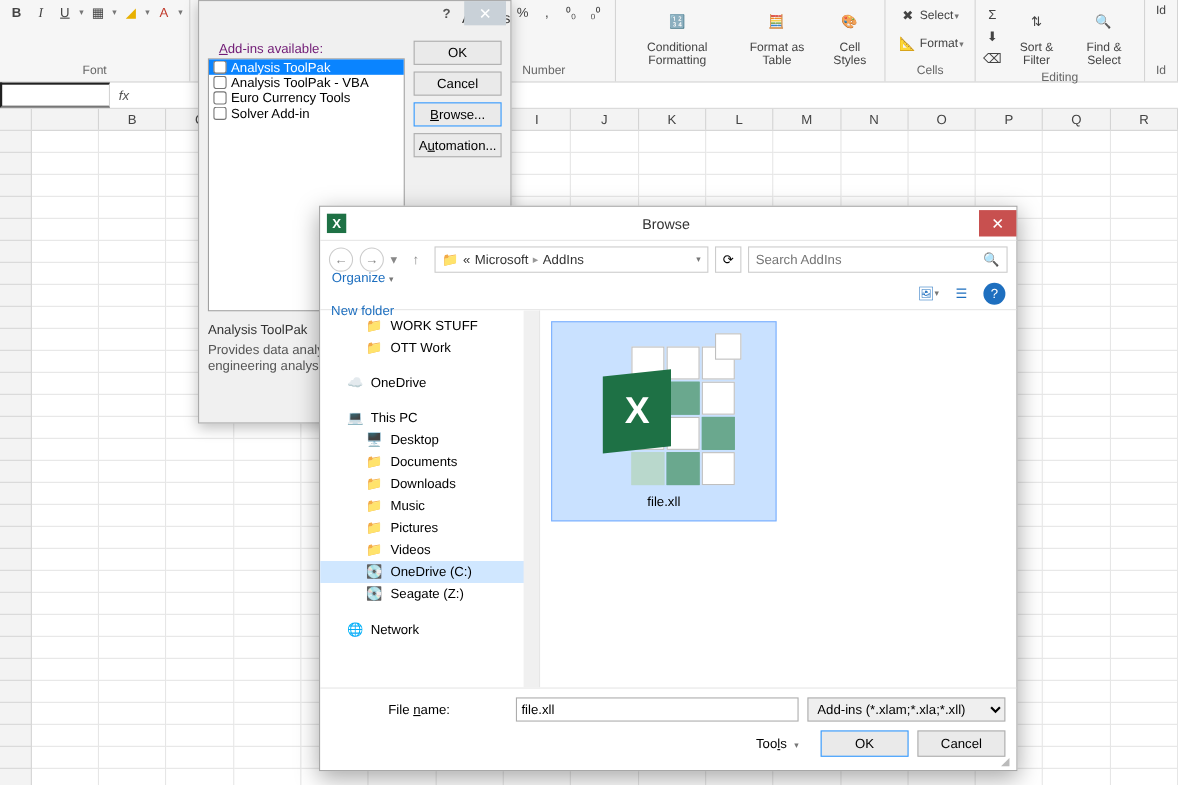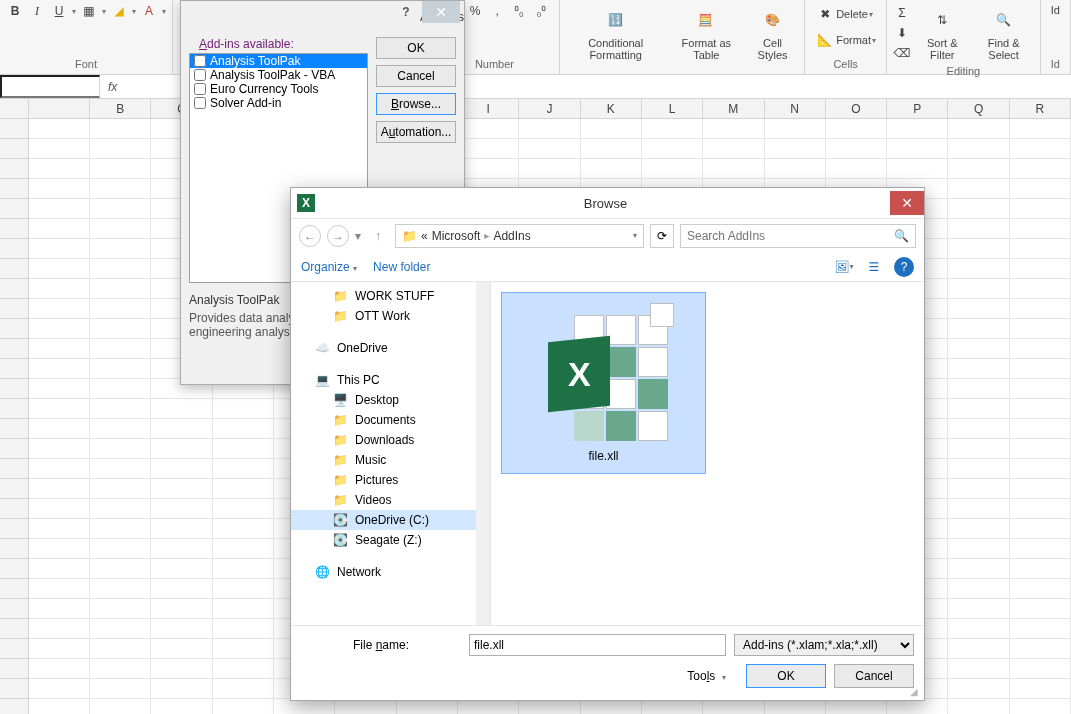--- a/index.html
+++ b/index.html
@@ -61,21 +61,21 @@
 .browse-tb .bt { flex: 1; text-align: center; font-size: 13px; color: #333; }
 .browse-tb .bclose { width: 34px; height: 24px; background: #c8504f; color: #fff; border: none; font-size: 14px; cursor: pointer; }
 .browse-nav { height: 34px; display: flex; align-items: center; gap: 6px; padding: 0 8px; border-top: 1px solid #e6e6e6; }
 .nbtn { width: 22px; height: 22px; border: 1px solid #ccc; border-radius: 50%; background: #fff; display: flex; align-items: center; justify-content: center; color: #888; cursor: pointer; }
 .crumbs { flex: 1; border: 1px solid #ccc; height: 24px; display: flex; align-items: center; padding: 0 6px; gap: 4px; color: #333; }
 .crumbs .sep { color: #999; font-size: 10px; }
 .refresh { width: 24px; height: 24px; border: 1px solid #ccc; background: #fff; cursor: pointer; }
 .search { width: 236px; height: 24px; border: 1px solid #ccc; padding: 0 6px; display: flex; align-items: center; gap: 6px; color: #888; }
 .search input { border: none; outline: none; flex: 1; }
 .browse-tools { height: 30px; display: flex; align-items: center; justify-content: space-between; padding: 0 10px; border-bottom: 1px solid #e6e6e6; }
-.browse-tools .l { display: flex; gap: 16px; align-items: center; }
+.browse-tools .l { display: flex; gap: 16px; align-items: center; flex-direction: column; }
 .browse-tools .l a { color: #1e6fbf; cursor: pointer; }
 .browse-tools .r { display: flex; gap: 10px; align-items: center; }
 .ticon { width: 20px; height: 20px; border: none; background: none; cursor: pointer; color: #1e6fbf; display: flex; align-items: center; justify-content: center; }
 
 .browse-main { flex: 1; display: flex; overflow: hidden; }
 .tree { width: 200px; border-right: 1px solid #e6e6e6; overflow: auto; padding: 4px 0; position: relative; }
 .tree .node { display: flex; align-items: center; gap: 6px; padding: 3px 10px 3px 30px; cursor: pointer; }
 .tree .node.sel { background: #d0e7ff; }
 .tree .node.ind2 { padding-left: 42px; }
 .tree .node.ind1 { padding-left: 24px; }
@@ -156,21 +156,21 @@
           <span class="ic ic-lg">🎨</span>
           <span class="lbl">Cell
 Styles</span>
         </button>
     </div>
   </div>
   <div class="rgroup">
     <div class="rgroup-row" style="flex-direction:column;align-items:flex-start;gap:2px">
       <button class="rbtn" style="flex-direction:row">
           <span class="ic">✖</span>
-          <span class="lbl">Delete</span>
+          <span class="lbl">Select</span>
           <span class="drop">▾</span>
         </button>
       <button class="rbtn" style="flex-direction:row">
           <span class="ic">📐</span>
           <span class="lbl">Format</span>
           <span class="drop">▾</span>
         </button>
     </div>
     <div class="rgroup-label">Cells</div>
   </div>

